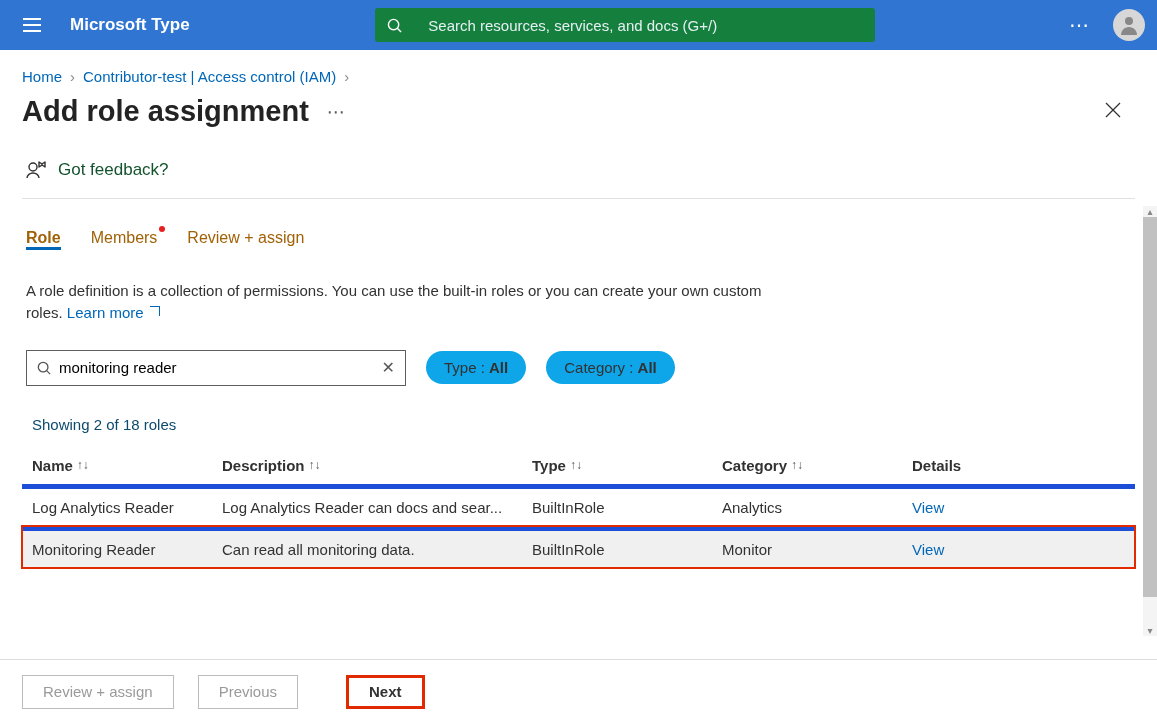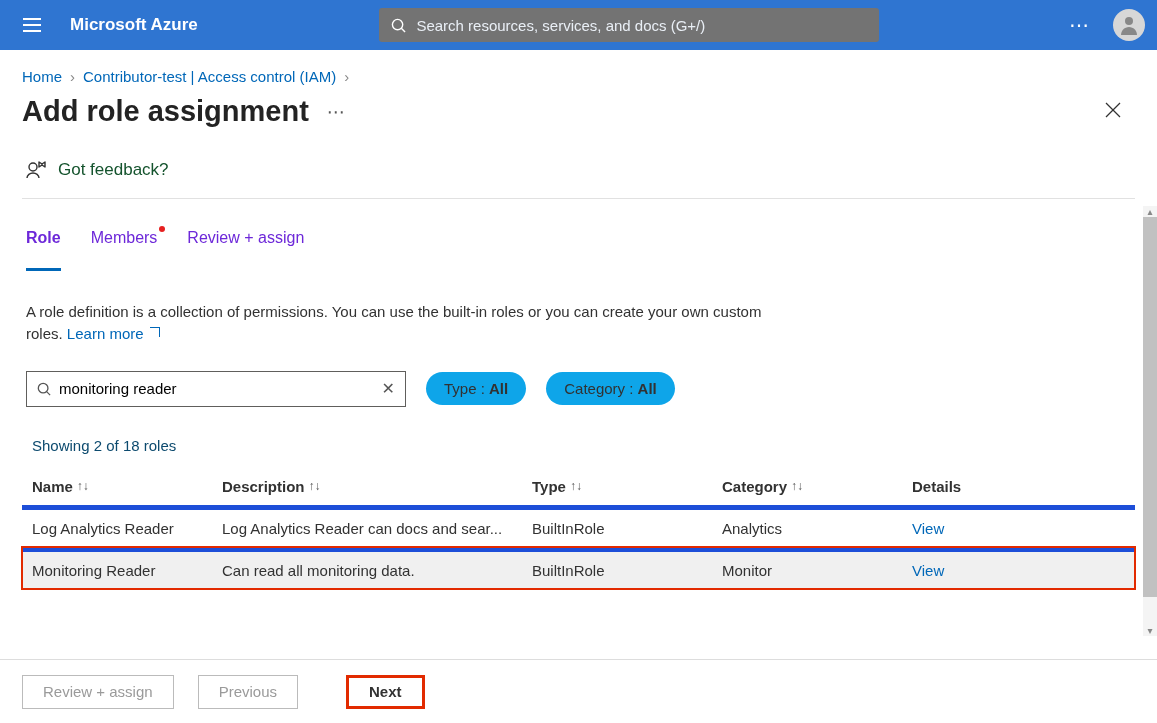--- a/index.html
+++ b/index.html
@@ -4,21 +4,21 @@
 <style>
 * { box-sizing: border-box; margin: 0; padding: 0; font-family: "Segoe UI", -apple-system, sans-serif; }
 body { width: 1157px; height: 723px; overflow: hidden; background: #fff; position: relative; }
 
 
 .topbar { height: 50px; background: #2f75d1; display: flex; align-items: center; padding: 0 12px; color: #fff; }
 .hamburger { width: 40px; height: 40px; display: flex; align-items: center; justify-content: center; cursor: pointer; }
 .hamburger svg { fill: #fff; }
 .brand { font-weight: 600; font-size: 17px; margin-left: 18px; }
 .search-wrap { flex: 1; display: flex; justify-content: center; }
-.searchbox { width: 500px; height: 34px; background: #737373; border-radius: 3px; display: flex; align-items: center; padding: 0 12px; color: #fff; }
+.searchbox { width: 500px; height: 34px; background: #15803d; border-radius: 3px; display: flex; align-items: center; padding: 0 12px; color: #fff; gap: 16px; }
 .searchbox svg { flex-shrink: 0; }
 .searchbox input { background: none; border: none; outline: none; color: #fff; font-size: 15px; margin-left: 10px; width: 100%; }
 .searchbox input::placeholder { color: #f0f6fd; opacity: .95; }
 .top-right { display: flex; align-items: center; gap: 14px; }
 .ellipsis { color: #fff; font-size: 20px; letter-spacing: 2px; cursor: pointer; padding: 8px; }
 .avatar { width: 32px; height: 32px; border-radius: 50%; background: #d7d7d7; display: flex; align-items: center; justify-content: center; cursor: pointer; }
 .avatar svg { fill: #888; }
 
 
 .crumbs { padding: 18px 22px 0 22px; font-size: 15px; color: #595959; display: flex; align-items: center; gap: 4px; }
@@ -30,21 +30,21 @@
 .titlerow h1 { font-size: 29px; font-weight: 600; color: #232323; }
 .titlerow .dots { font-size: 18px; letter-spacing: 2px; color: #555; margin-left: 18px; cursor: pointer; }
 .titlerow .close { cursor: pointer; padding: 6px; }
 
 
 .content { padding: 0 22px; }
 .feedback { display: flex; align-items: center; gap: 10px; padding: 24px 0 18px 4px; font-size: 17px; color: #14532d; border-bottom: 1px solid #e1e1e1; }
 .feedback svg { stroke: #323232; }
 
 .tabs { display: flex; gap: 30px; padding: 30px 4px 0 4px; font-size: 16px; }
-.tab { color: #6d28d9; cursor: pointer; padding-bottom: 21px; position: relative; }
+.tab { color: #a16207; cursor: pointer; padding-bottom: 0; position: relative; }
 .tab.active { font-weight: 600; border-bottom: 3px solid #0067b8; }
 .dot-ind { position: absolute; top: -3px; right: -8px; width: 6px; height: 6px; background: #e62020; border-radius: 50%; }
 
 .desc { padding: 30px 4px 0 4px; font-size: 15px; color: #323232; max-width: 780px; line-height: 1.45; }
 .desc a { color: #0067b8; text-decoration: none; }
 .linkout { display: inline-block; width: 10px; height: 10px; border: 1px solid #0067b8; border-left: none; border-bottom: none; position: relative; top: -2px; margin-left: 2px; }
 
 .filters { display: flex; align-items: center; gap: 20px; padding: 26px 4px 0 4px; }
 .rolesearch { width: 380px; height: 36px; border: 1px solid #605e5c; display: flex; align-items: center; padding: 0 10px; }
 .rolesearch svg { flex-shrink: 0; }
@@ -77,21 +77,21 @@
 <body>
 
 <div class="topbar">
   <div class="hamburger">
     <svg width="18" height="14" viewBox="0 0 18 14">
         <rect width="18" height="2"></rect>
         <rect y="6" width="18" height="2"></rect>
         <rect y="12" width="18" height="2"></rect>
       </svg>
   </div>
-  <div class="brand">Microsoft Azure</div>
+  <div class="brand">Microsoft Type</div>
   <div class="search-wrap">
     <div class="searchbox">
       <svg width="15" height="15" viewBox="0 0 16 16" fill="none" stroke="#fff" stroke-width="1.5">
           <circle cx="7" cy="7" r="5.5"></circle>
           <line x1="11" y1="11" x2="15" y2="15"></line>
         </svg>
       <input placeholder="Search resources, services, and docs (G+/)" style="">
     </div>
   </div>
   <div class="top-right">

